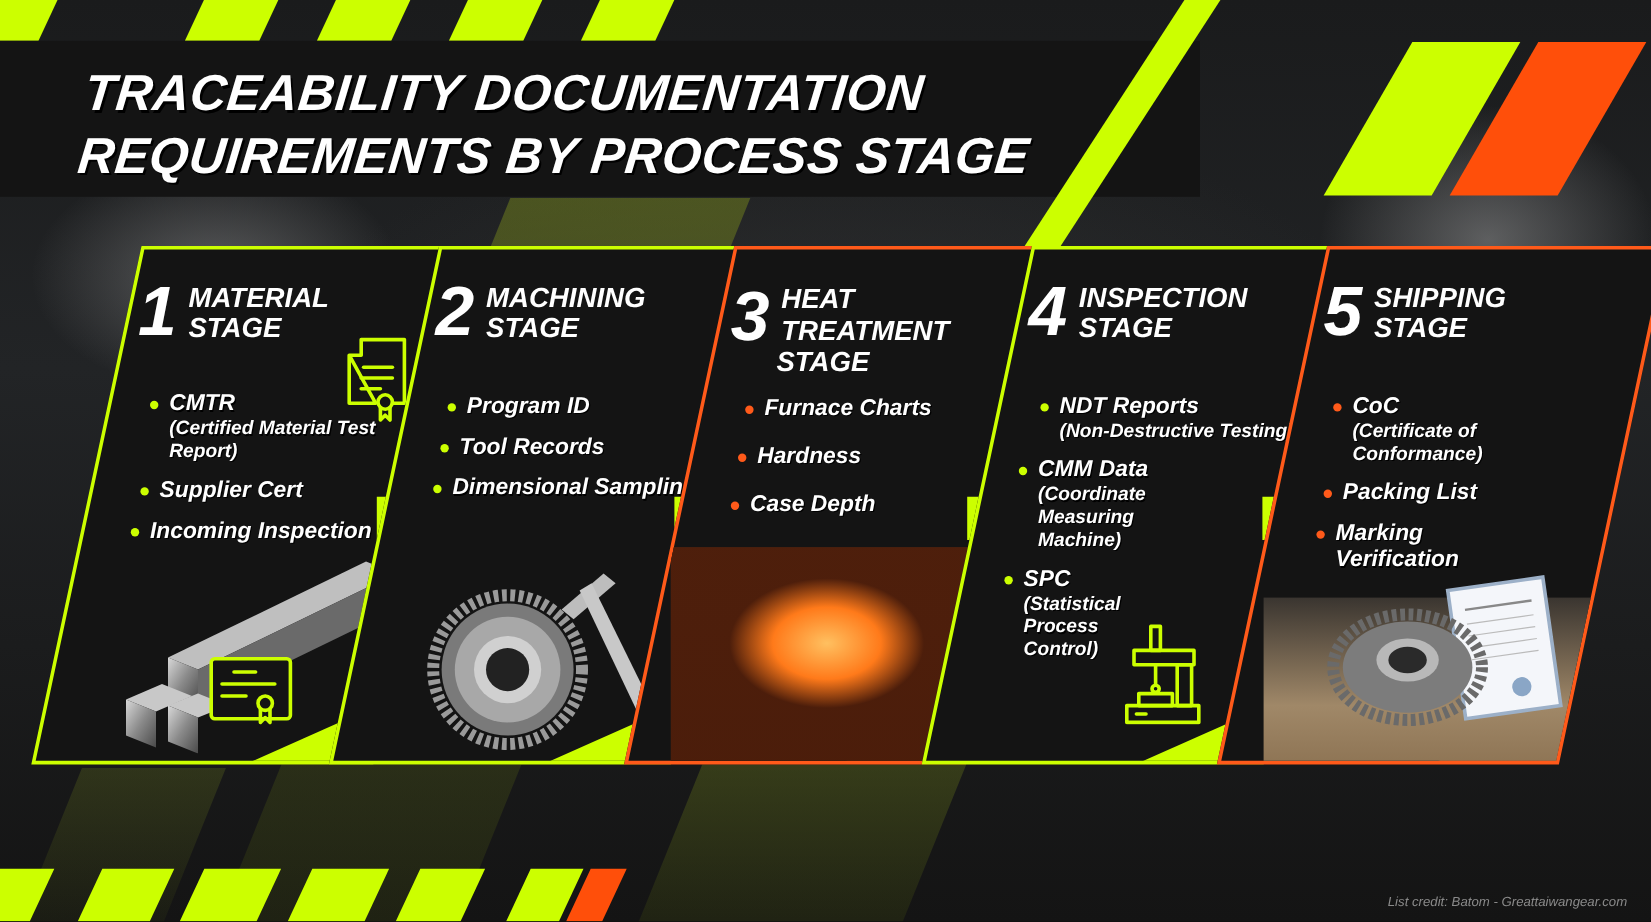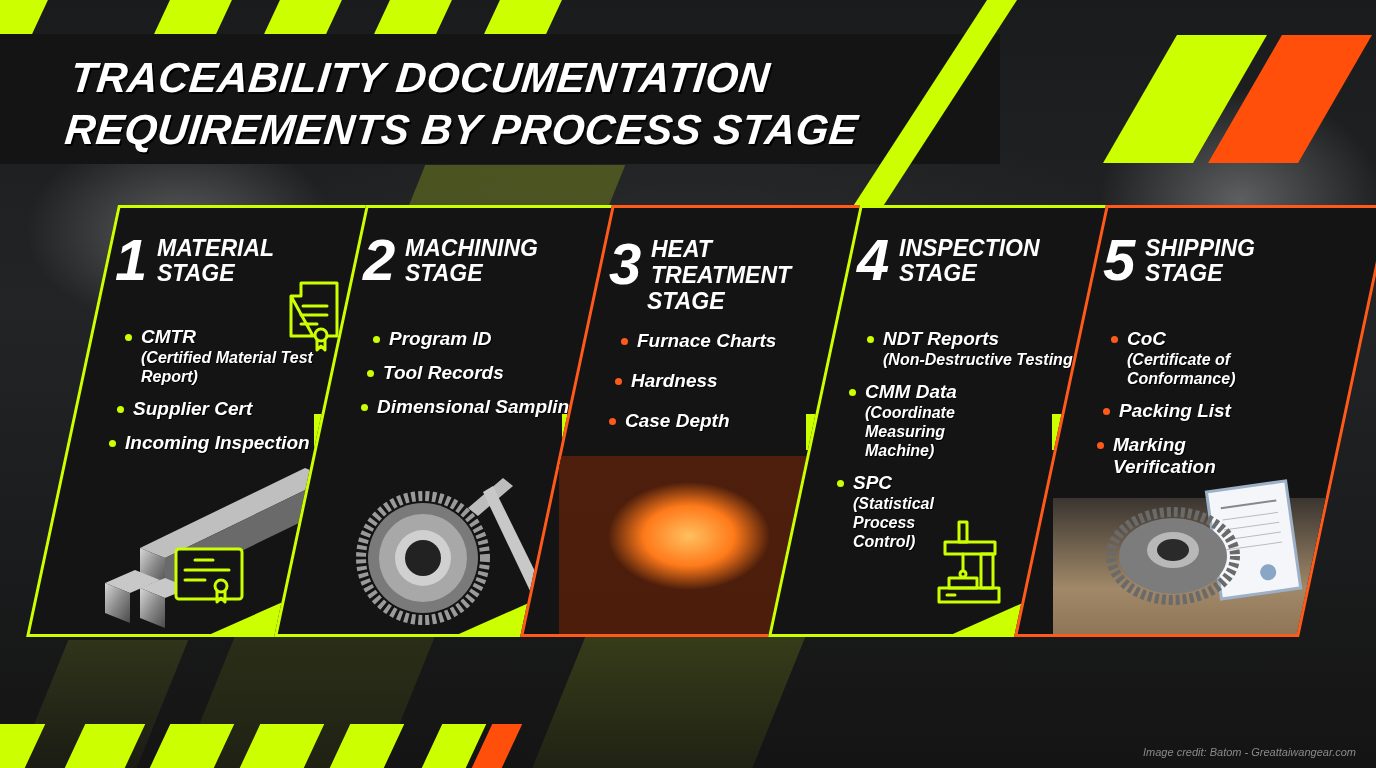--- a/index.html
+++ b/index.html
@@ -231,13 +231,13 @@
         <circle cx="160" cy="98" r="8" fill="#8aa6c6"></circle>
       </g>
       <ellipse cx="70" cy="80" rx="62" ry="44" fill="none" stroke="#6a6a6a" stroke-width="10" stroke-dasharray="4 3"></ellipse>
       <ellipse cx="70" cy="80" rx="54" ry="38" fill="#7c7c7c"></ellipse>
       <ellipse cx="70" cy="74" rx="26" ry="18" fill="#b8b8b8"></ellipse>
       <ellipse cx="70" cy="74" rx="16" ry="11" fill="#2a2a2a"></ellipse>
     </svg>
   </div>
 </div>
 
-<div class="credit">Image credit: Batom - Greattaiwangear.com</div>
+<div class="credit">List credit: Batom - Greattaiwangear.com</div>
 
 </body></html>

